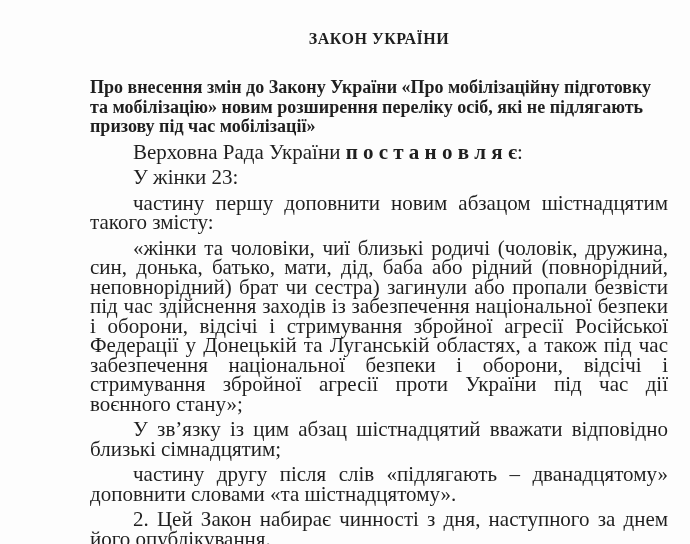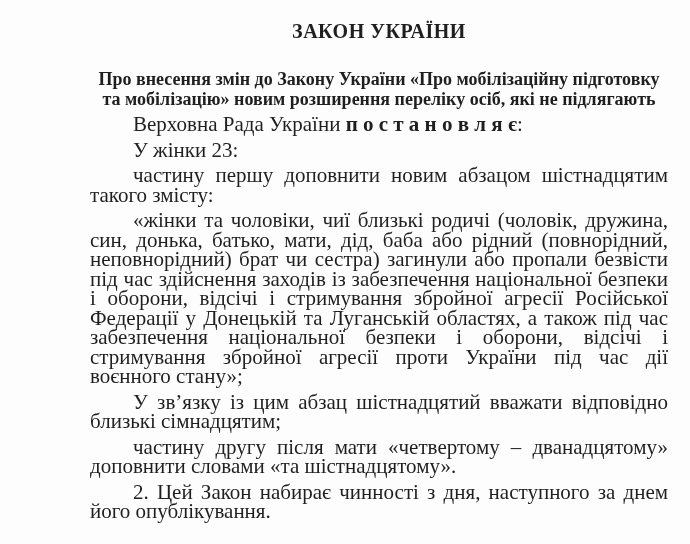--- a/index.html
+++ b/index.html
@@ -19,34 +19,33 @@
     box-sizing: border-box;
   }
   .content {
     position: absolute;
     left: 90px;
     top: 0;
     width: 578px;
     padding-top: 12px;
   }
   .doc-title {
-    margin: 8px 0 28px 0;
-    font-size: 20px;
+    margin: 16px 0 28px 0;
+    font-size: 16px;
     font-weight: bold;
     line-height: 22px;
     text-align: center;
     white-space: nowrap;
     letter-spacing: 0.5px;
   }
   .doc-subtitle {
     margin: 0;
     font-size: 18px;
     font-weight: bold;
     line-height: 19.5px;
-    text-align: center;
   }
   .doc-subtitle .subtitle-line {
     display: block;
     white-space: nowrap;
   }
   .para {
     margin: 0 0 6px 0;
     font-size: 21px;
     line-height: 19.5px;
     text-align: justify;
@@ -61,31 +60,32 @@
 <body>
 
 <div class="page">
   <div class="content">
 
     <h1 class="doc-title">ЗАКОН УКРАЇНИ</h1>
 
     <h2 class="doc-subtitle">
       <span class="subtitle-line">Про внесення змін до Закону України «Про мобілізаційну підготовку</span>
       <span class="subtitle-line">та мобілізацію» новим розширення переліку осіб, які не підлягають</span>
+      <span class="subtitle-line">призову під час мобілізації»</span>
     </h2>
 
     <p class="para enact"><span>Верховна Рада України </span><span class="spaced-bold">п о с т а н о в л я є</span><span>:</span></p>
 
 
     <p class="para">У жінки 23:</p>
 
     <p class="para">частину першу доповнити новим абзацом шістнадцятим такого змісту:</p>
 
     <p class="para">«жінки та чоловіки, чиї близькі родичі (чоловік, дружина, син, донька, батько, мати, дід, баба або рідний (повнорідний, неповнорідний) брат чи сестра) загинули або пропали безвісти під час здійснення заходів із забезпечення національної безпеки і оборони, відсічі і стримування збройної агресії Російської Федерації у Донецькій та Луганській областях, а також під час забезпечення національної безпеки і оборони, відсічі і стримування збройної агресії проти України під час дії воєнного стану»;</p>
 
     <p class="para">У зв’язку із цим абзац шістнадцятий вважати відповідно близькі сімнадцятим;</p>
 
-    <p class="para">частину другу після мати «четвертому – дванадцятому» доповнити словами «та шістнадцятому».</p>
+    <p class="para">частину другу після слів «підлягають – дванадцятому» доповнити словами «та шістнадцятому».</p>
 
     <p class="para">2. Цей Закон набирає чинності з дня, наступного за днем його опублікування.</p>
 
   </div>
 </div>
 
 </body></html>

